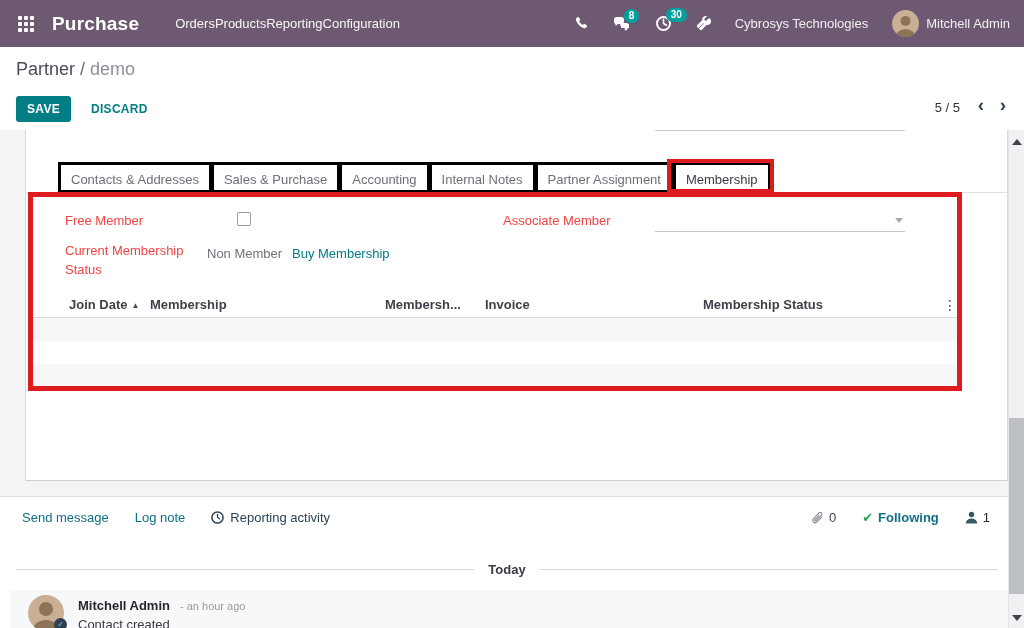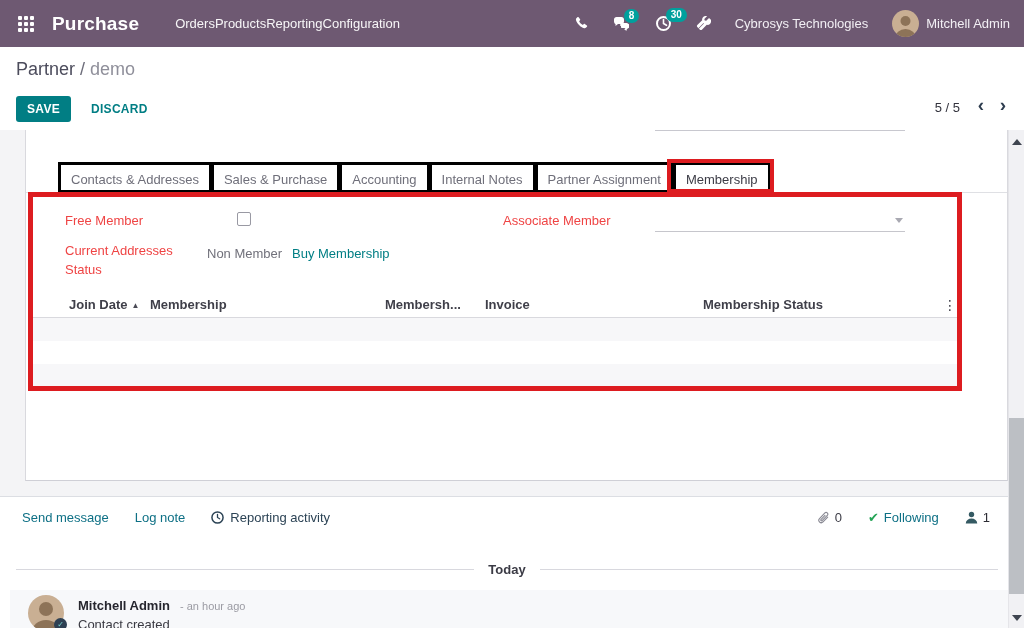--- a/index.html
+++ b/index.html
@@ -93,21 +93,21 @@
 
   
   .chat-btns { position:absolute; left:22px; top:510px; display:flex; gap:26px; align-items:center; }
   .chat-btn { font-size:13px; font-weight:500; color:#0e7085; cursor:pointer; background:none; border:none;
               font-family:inherit; display:flex; align-items:center; gap:6px; padding:0; }
   .chat-btn.dark { color:#2c4355; }
   .chat-right { position:absolute; right:34px; top:510px; display:flex; gap:26px; align-items:center; }
   .ch-item { display:flex; align-items:center; gap:5px; font-size:13px; cursor:pointer; }
   .attach-count { color:#3c3c46; }
   .check-ico { color:#23a455; font-size:13px; }
-  .follow-lbl { color:#0e7085; font-weight:400; }
+  .follow-lbl { color:#0e7085; font-weight:700; }
   .follower-count { color:#2c2c34; }
 
   .today-divider { position:absolute; left:16px; top:562px; width:982px; display:flex; align-items:center; }
   .today-divider .line { flex:1; height:1px; background:#d8d8de; }
   .today-divider .today-lbl { margin:0 14px; font-size:13px; font-weight:700; color:#3b3b45; }
 
   .message { position:absolute; left:10px; top:590px; width:998px; height:38px; background:#f7f8fa; }
   .avatar-lg { position:absolute; left:18px; top:5px; width:36px; height:36px; border-radius:50%;
                background:#c9af93; overflow:hidden; }
   .msg-badge { position:absolute; left:44px; top:28px; width:13px; height:13px; border-radius:50%;
@@ -213,21 +213,21 @@
 
   <div class="annot annot-tab"></div>
   <div class="annot annot-main"></div>
 
   <div class="fld-label lbl-free">Free Member</div>
   <div class="checkbox"></div>
   <div class="fld-label lbl-assoc">Associate Member</div>
   <div class="assoc-field">
     <span class="assoc-caret"></span>
   </div>
-  <div class="fld-label lbl-status">Current Addresses Status</div>
+  <div class="fld-label lbl-status">Current Membership Status</div>
   <div class="status-value">Non Member</div>
   <div class="buy-link">Buy Membership</div>
 
   <div class="mtable">
     <div class="mt-head">
       <div class="col-join"><span>Join Date</span><span class="sort-ico">▲</span></div>
       <div class="col-mem">Membership</div>
       <div class="col-memsh">Membersh...</div>
       <div class="col-inv">Invoice</div>
       <div class="col-status">Membership Status</div>

